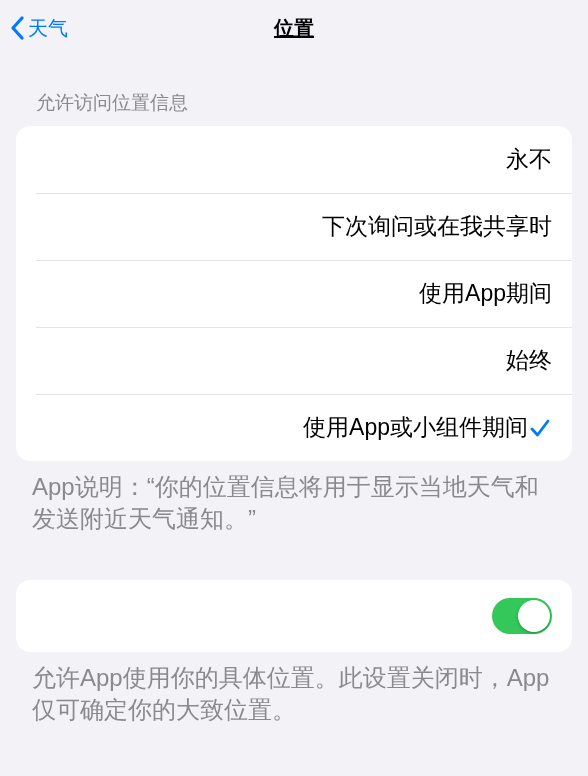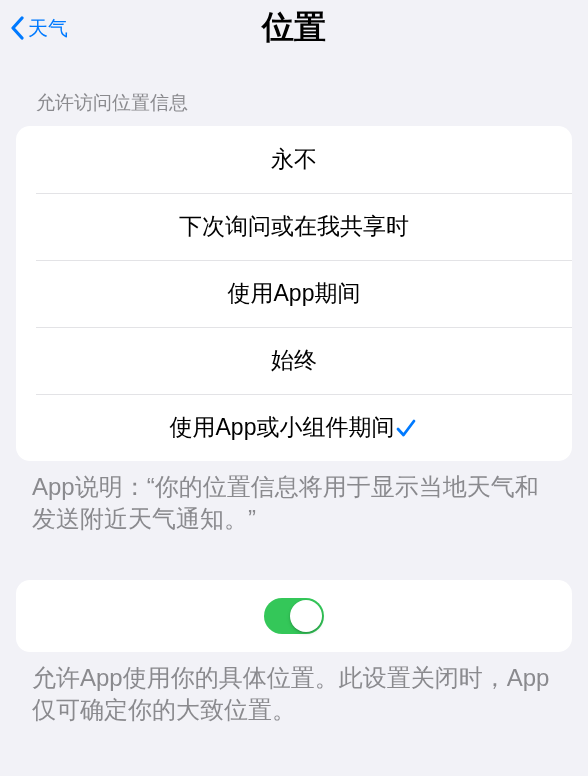--- a/index.html
+++ b/index.html
@@ -37,23 +37,24 @@
       height: 28px;
       display: flex;
       align-items: center;
       justify-content: center;
     }
     .back-label {
       font-size: 20px;
       margin-left: 2px;
     }
     .header-title {
-      font-size: 32px;
+      font-size: 20px;
       font-weight: 600;
       color: #000;
+      text-decoration: underline;
     }
     .section-header {
       padding: 34px 32px 10px 36px;
       font-size: 19px;
       color: #8a8a8e;
     }
     .section-footer {
       padding: 10px 32px 0 32px;
       font-size: 24px;
       color: #8a8a8e;
@@ -61,21 +62,21 @@
     }
     .group {
       background: #ffffff;
       margin: 0 16px;
       border-radius: 14px;
       overflow: hidden;
     }
     .row {
       display: flex;
       align-items: center;
-      justify-content: center;
+      justify-content: flex-end;
       padding: 18px 20px 18px 20px;
       min-height: 66px;
       cursor: pointer;
       position: relative;
     }
     .row + .row::before {
       content: "";
       position: absolute;
       left: 20px;
       right: 0;

